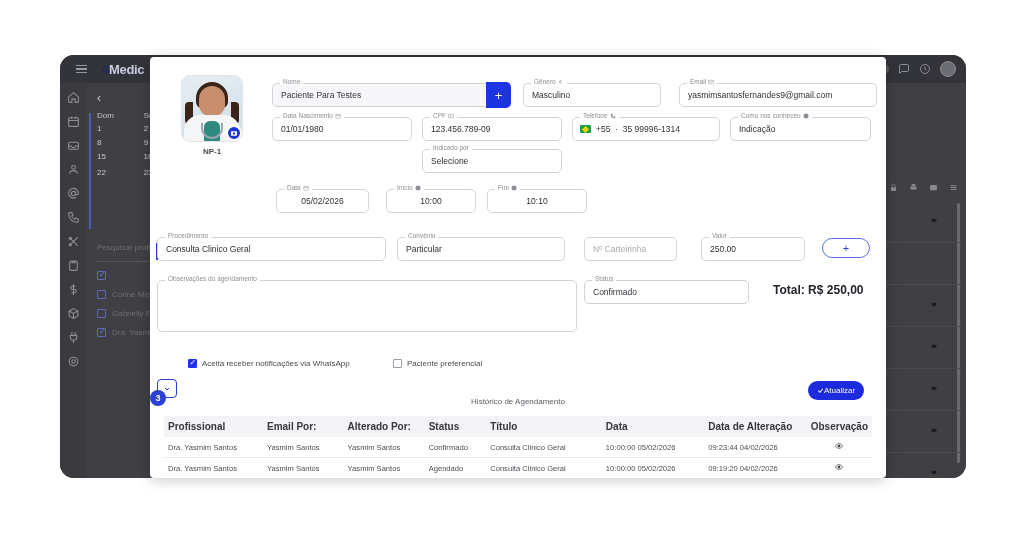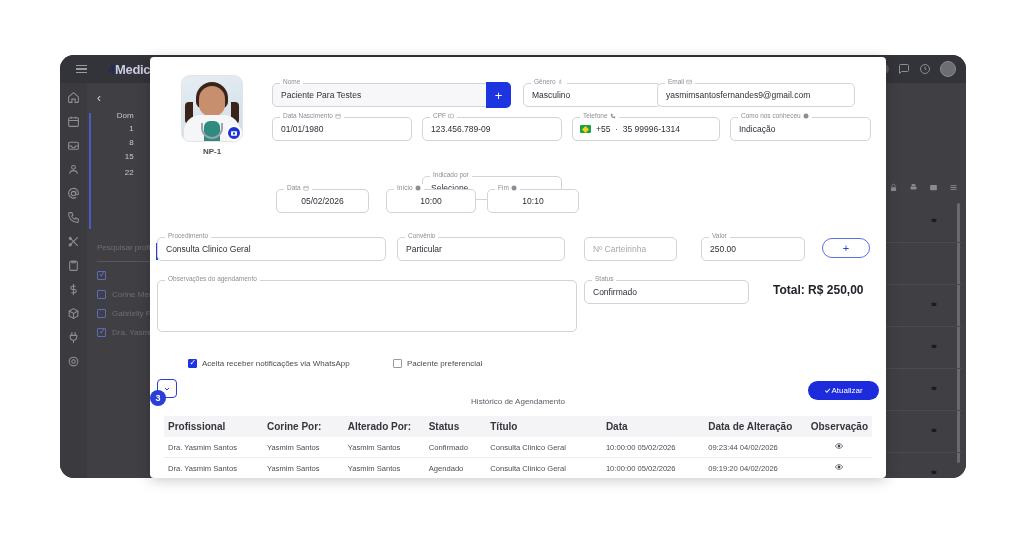--- a/index.html
+++ b/index.html
@@ -22,21 +22,21 @@
   }
   .app-topbar {
     position: absolute; left: 0; top: 0; width: 100%; height: 28px;
     background: #33333a;
     display: flex; align-items: center;
   }
   .hamburger { width: 30px; display:flex; flex-direction:column; gap:2px; align-items:center; margin-left:6px;}
   .hamburger i { display:block; width:11px; height:1.5px; background:#9a9aa2; }
   .brand {
     color: #c9cbe0; font-size: 13px; font-weight: bold; letter-spacing: -0.3px;
-    margin-left: 12px;
+    margin-left: 6px;
   }
   .brand .b4 { color:#1f2b5b; }
   .topbar-right {
     position:absolute; right:10px; top:0; height:28px;
     display:flex; align-items:center; gap:9px;
   }
   .toggle-pill { width:21px; height:10px; border-radius:6px; background:#5a5a60; position:relative;}
   .toggle-pill::after{ content:""; position:absolute; left:1px; top:1px; width:8px;height:8px;border-radius:50%;background:#8d8d94;}
   .ticon { width:12px; height:12px; color:#8d8d94; }
   .avatar-top { width:16px; height:16px; border-radius:50%; background:#6d6d74; border:1px solid #8a8a90;}
@@ -50,21 +50,21 @@
   .rail-ico { width:13px; height:13px; color:#8e8e96; display:block; }
 
   
   .app-content {
     position:absolute; left:27px; top:28px; right:0; bottom:0;
     background:#3f3f44;
   }
   .cal-wrap { position:absolute; left:10px; top:8px; width:130px; color:#c9c9d2; }
   .cal-back { font-size:12px; color:#cfcfd8; margin-bottom:6px;}
   .cal-head { display:flex; gap:10px; font-size:8px; color:#c5c5cf; margin-bottom:4px; }
-  .cal-head span, .cal-row span { width:40px; text-align:right; display:inline-block;}
+  .cal-head span, .cal-row span { width:40px; text-align:left; display:inline-block;}
   .cal-row { display:flex; gap:10px; font-size:8px; color:#c9c9d2; margin-bottom:5px;}
   .cal-row span.sel { border:1px solid #8a5a46; border-radius:2px; }
   .search-ph { position:absolute; left:10px; top:160px; font-size:8px; color:#6e6e78;}
   .rule { position:absolute; left:10px; top:178px; width:120px; height:1px; background:#56565c;}
   .chk-list { position:absolute; left:10px; top:188px; display:flex; flex-direction:column; gap:10px;}
   .chk-row { display:flex; align-items:center; gap:6px; font-size:8px; color:#6d6d77;}
   .mini-chk { width:9px; height:9px; border:1px solid #5d6bbf; border-radius:1px; position:relative;}
   .mini-chk.on::after { content:"✓"; position:absolute; left:1px; top:-2px; font-size:8px; color:#6f7fd6;}
   .blue-bar { position:absolute; left:2px; top:30px; width:2px; height:116px; background:#4a5cc4; }
 
@@ -199,21 +199,21 @@
   }
   .collapse-btn svg { width:8px; height:8px; color:#2b3fd6; }
   .step-badge {
     position:absolute; left:148px; top:386px; width:16px; height:16px;
     border-radius:50%; background:#2b3fd6; color:#fff;
     font-size:9px; font-weight:bold; display:flex; align-items:center; justify-content:center;
   }
 
   
   .btn-update {
-    position:absolute; left:807px; top:378px; width:71px; height:19px;
+    position:absolute; left:807px; top:378px; width:56px; height:19px;
     background:#1c2bdc; border-radius:10px; color:#fff;
     font-size:8px; display:flex; align-items:center; justify-content:center; gap:0;
   }
   .btn-update svg { width:7px; height:7px; }
 
   
   .hist-title {
     position:absolute; left:0; right:0; top:403px; text-align:center;
     font-size:8px; color:#5a5a64;
   }
@@ -452,21 +452,21 @@
         <div class="lbl">
           <span>Gênero</span>
           <svg viewBox="0 0 24 24" fill="none" stroke="currentColor" stroke-width="2">
               <circle cx="9" cy="14" r="4"></circle>
               <path d="M9 10V3M6 5h6"></path>
             </svg>
         </div>
         <div class="val">Masculino</div>
       </div>
 
-      <div class="fld" style="left:507px; top:26px; width:198px; height:24px;">
+      <div class="fld" style="left:529px; top:26px; width:198px; height:24px;">
         <div class="box"></div>
         <div class="lbl">
           <span>Email</span>
           <svg viewBox="0 0 24 24" fill="none" stroke="currentColor" stroke-width="2">
               <rect x="2" y="5" width="20" height="14" rx="2"></rect>
               <path d="M2 7l10 6 10-6"></path>
             </svg>
         </div>
         <div class="val">yasmimsantosfernandes9@gmail.com</div>
       </div>
@@ -518,21 +518,21 @@
         <div class="lbl">
           <span>Como nos conheceu</span>
           <svg viewBox="0 0 24 24" fill="currentColor">
               <circle cx="12" cy="12" r="10"></circle>
             </svg>
         </div>
         <div class="val">Indicação</div>
       </div>
 
 
-      <div class="fld" style="left:272px; top:92px; width:140px; height:24px;margin-top:27px;">
+      <div class="fld" style="left:272px; top:92px; width:140px; height:24px;">
         <div class="box"></div>
         <div class="lbl">Indicado por</div>
         <div class="val">Selecione</div>
       </div>
 
       <div class="sect" style="left:6px; top:186px;">
         <div class="bar"></div>
         <div class="txt">Dados do agendamento</div>
       </div>
 
@@ -552,21 +552,21 @@
         <div class="box"></div>
         <div class="lbl">
           <span>Início</span>
           <svg viewBox="0 0 24 24" fill="currentColor">
               <circle cx="12" cy="12" r="10"></circle>
             </svg>
         </div>
         <div class="val ctr">10:00</div>
       </div>
 
-      <div class="fld" style="left:337px; top:132px; width:92px; height:24px;">
+      <div class="fld" style="left:337px; top:132px; width:100px; height:24px;">
         <div class="box"></div>
         <div class="lbl">
           <span>Fim</span>
           <svg viewBox="0 0 24 24" fill="currentColor">
               <circle cx="12" cy="12" r="10"></circle>
             </svg>
         </div>
         <div class="val ctr">10:10</div>
       </div>
 
@@ -630,21 +630,21 @@
           </svg>
         <span>Atualizar</span>
       </div>
 
       <div class="hist-title" style="top:340px;">Histórico de Agendamento</div>
 
       <table class="hist" style="top:359px;">
         <thead>
           <tr>
             <th style="width:100px">Profissional</th>
-            <th style="width:82px">Corine Por:</th>
+            <th style="width:82px">Email Por:</th>
             <th style="width:82px">Alterado Por:</th>
             <th style="width:62px">Status</th>
             <th style="width:118px">Título</th>
             <th style="width:104px">Data</th>
             <th style="width:104px">Data de Alteração</th>
             <th class="obs">Observação</th>
           </tr>
         </thead>
         <tbody>
           <tr>

